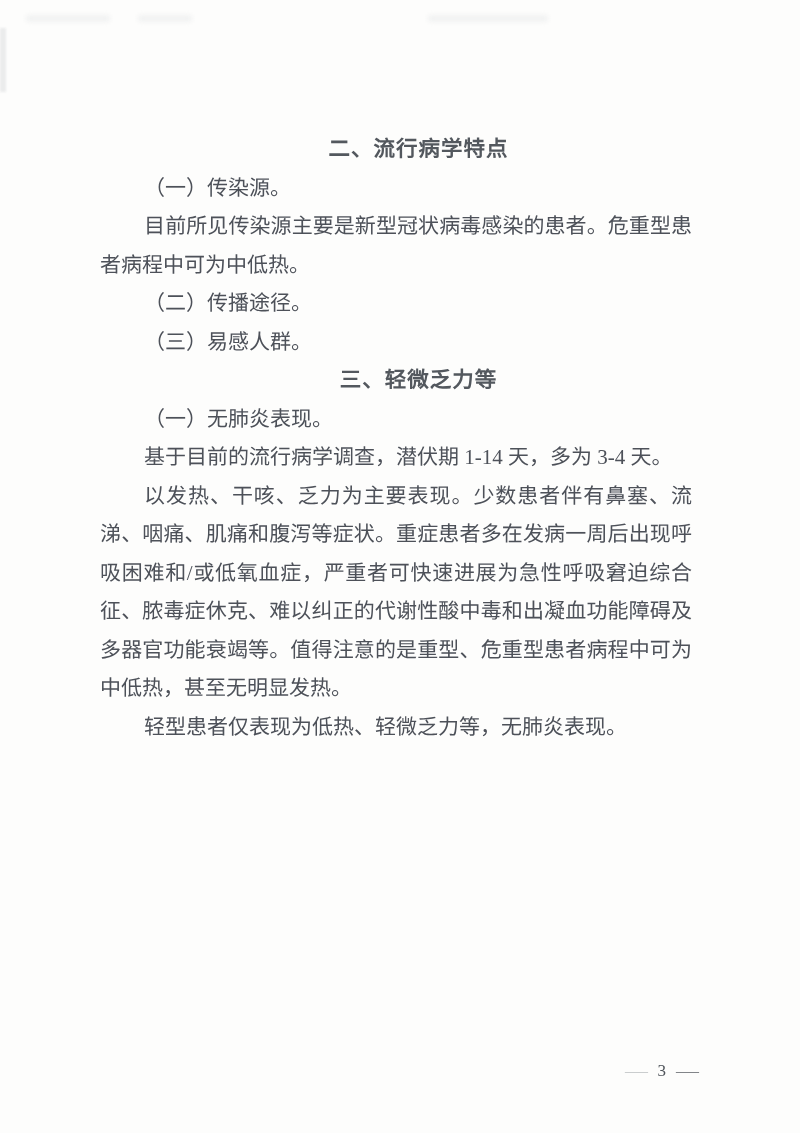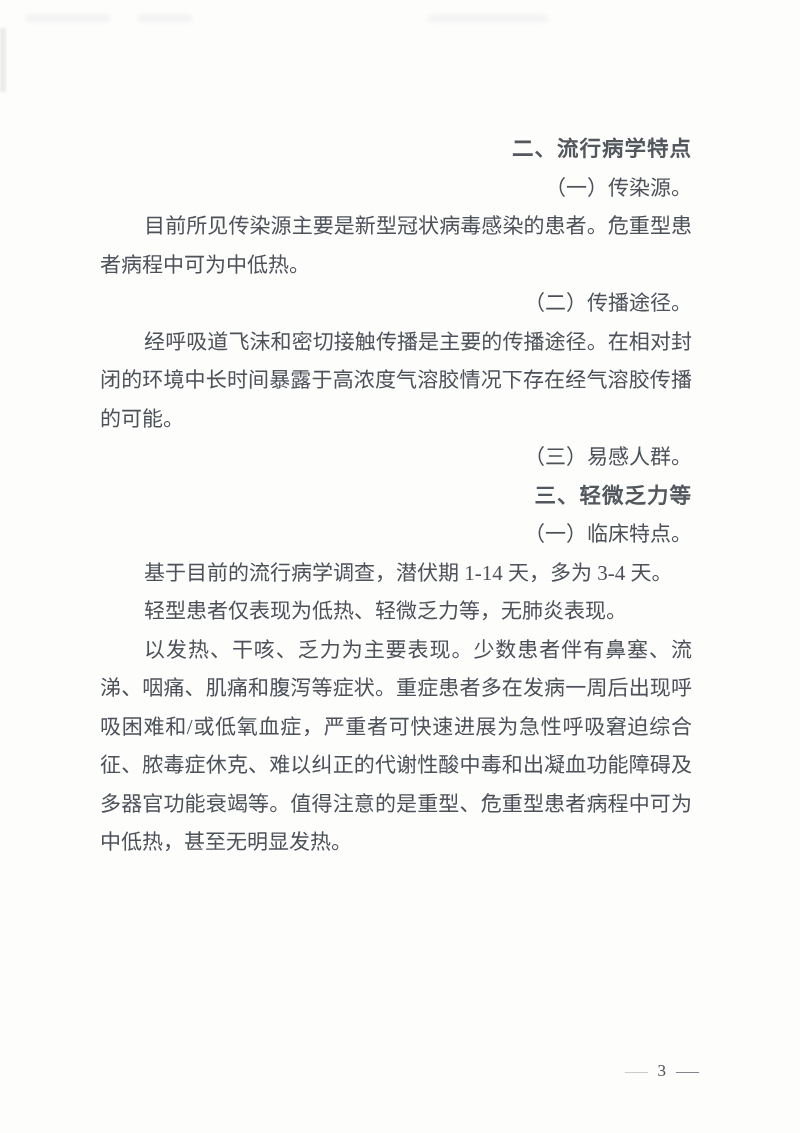--- a/index.html
+++ b/index.html
@@ -48,25 +48,25 @@
   .content p {
     margin: 0;
     text-indent: 2.1em;
     text-align: justify;
   }
   .content p.heading {
     font-family: "Liberation Sans", sans-serif;
     font-weight: 700;
     font-size: 21.5px;
     letter-spacing: 1px;
-    text-align: right;
+    text-align: center;
     color: var(--heading-color, #53585e);
   }
   .content p.subheading {
-    text-align: right;
+    text-align: left;
   }
 
   .footer {
     position: absolute;
     top: 1060px;
     right: 104px;
     display: flex;
     align-items: center;
     font-size: 17px;
     color: #55595f;
@@ -91,27 +91,26 @@
   <div class="scan-edge"></div>
   <div class="smudge s1"></div>
   <div class="smudge s2"></div>
   <div class="smudge s3"></div>
 
   <main class="content">
       <p class="heading">二、流行病学特点</p>
       <p class="subheading">（一）传染源。</p>
       <p class="paragraph">目前所见传染源主要是新型冠状病毒感染的患者。危重型患者病程中可为中低热。</p>
       <p class="subheading">（二）传播途径。</p>
-      <p class="paragraph">经呼吸道飞沫和密切接触传播是主要的传播途径。在相对封闭的环境中长时间暴露于高浓度气溶胶情况下存在经气溶胶传播的可能。</p>
       <p class="subheading">（三）易感人群。</p>
       <p class="heading">三、轻微乏力等</p>
-      <p class="subheading">（一）临床特点。</p>
+      <p class="subheading">（一）无肺炎表现。</p>
       <p class="paragraph">基于目前的流行病学调查，潜伏期 1-14 天，多为 3-4 天。</p>
+      <p class="paragraph">以发热、干咳、乏力为主要表现。少数患者伴有鼻塞、流涕、咽痛、肌痛和腹泻等症状。重症患者多在发病一周后出现呼吸困难和/或低氧血症，严重者可快速进展为急性呼吸窘迫综合征、脓毒症休克、难以纠正的代谢性酸中毒和出凝血功能障碍及多器官功能衰竭等。值得注意的是重型、危重型患者病程中可为中低热，甚至无明显发热。</p>
       <p class="paragraph">轻型患者仅表现为低热、轻微乏力等，无肺炎表现。</p>
-      <p class="paragraph">以发热、干咳、乏力为主要表现。少数患者伴有鼻塞、流涕、咽痛、肌痛和腹泻等症状。重症患者多在发病一周后出现呼吸困难和/或低氧血症，严重者可快速进展为急性呼吸窘迫综合征、脓毒症休克、难以纠正的代谢性酸中毒和出凝血功能障碍及多器官功能衰竭等。值得注意的是重型、危重型患者病程中可为中低热，甚至无明显发热。</p>
     </main>
 
   <div class="footer">
     <span class="dash dash-left">—</span>
     <span class="pagenum">3</span>
     <span class="dash dash-right">—</span>
   </div>
 
 </div>
 

